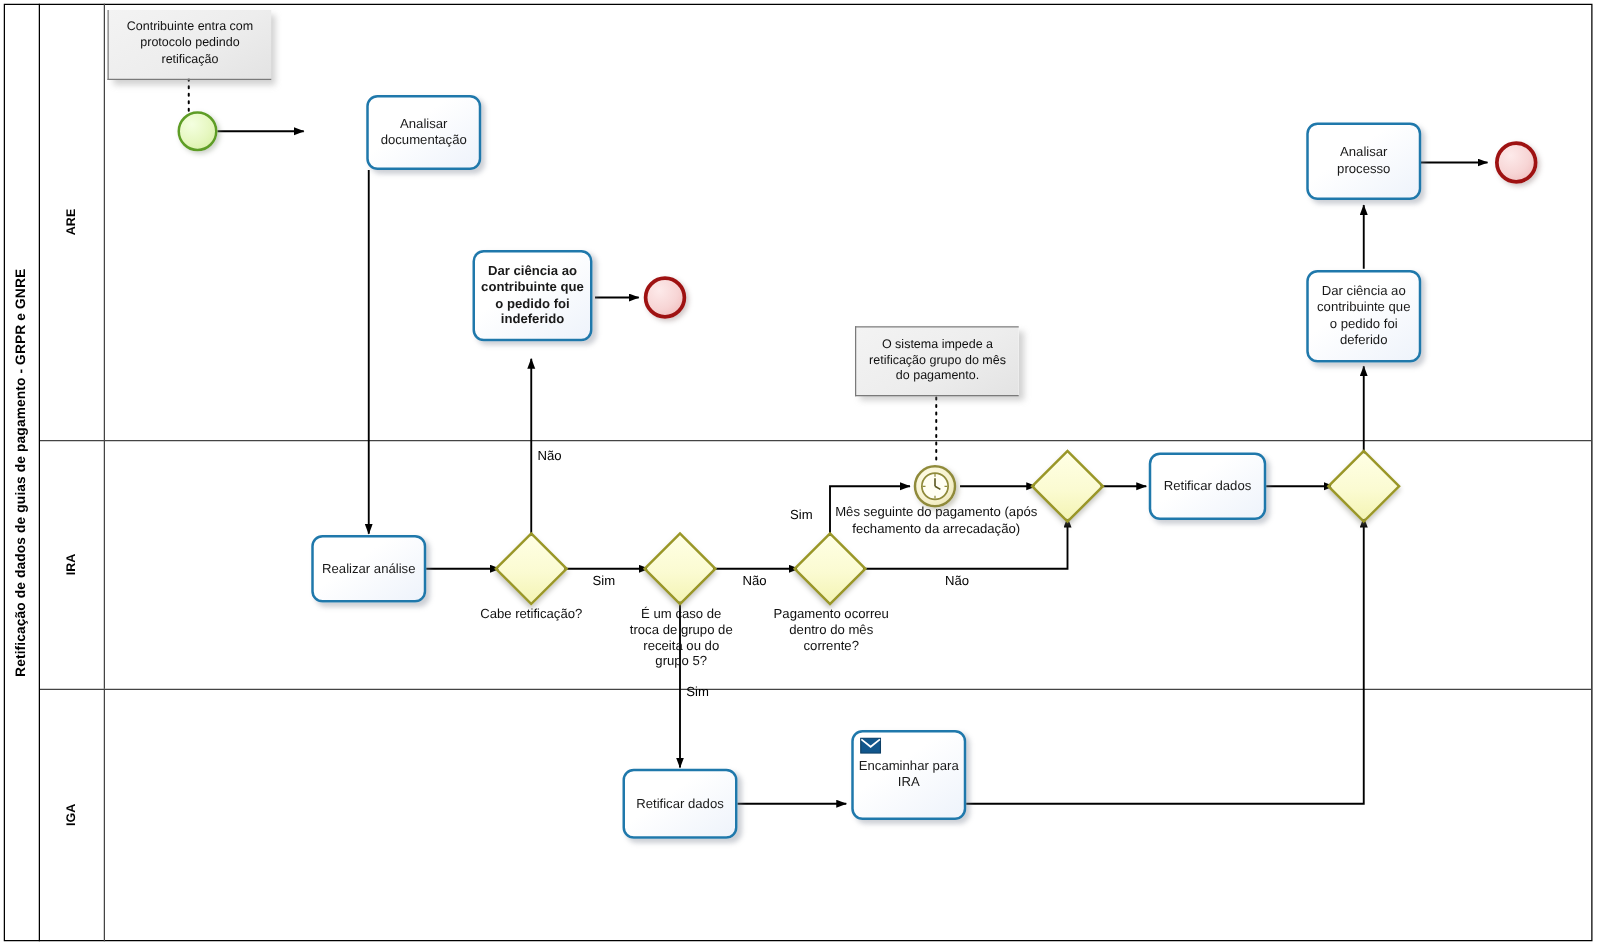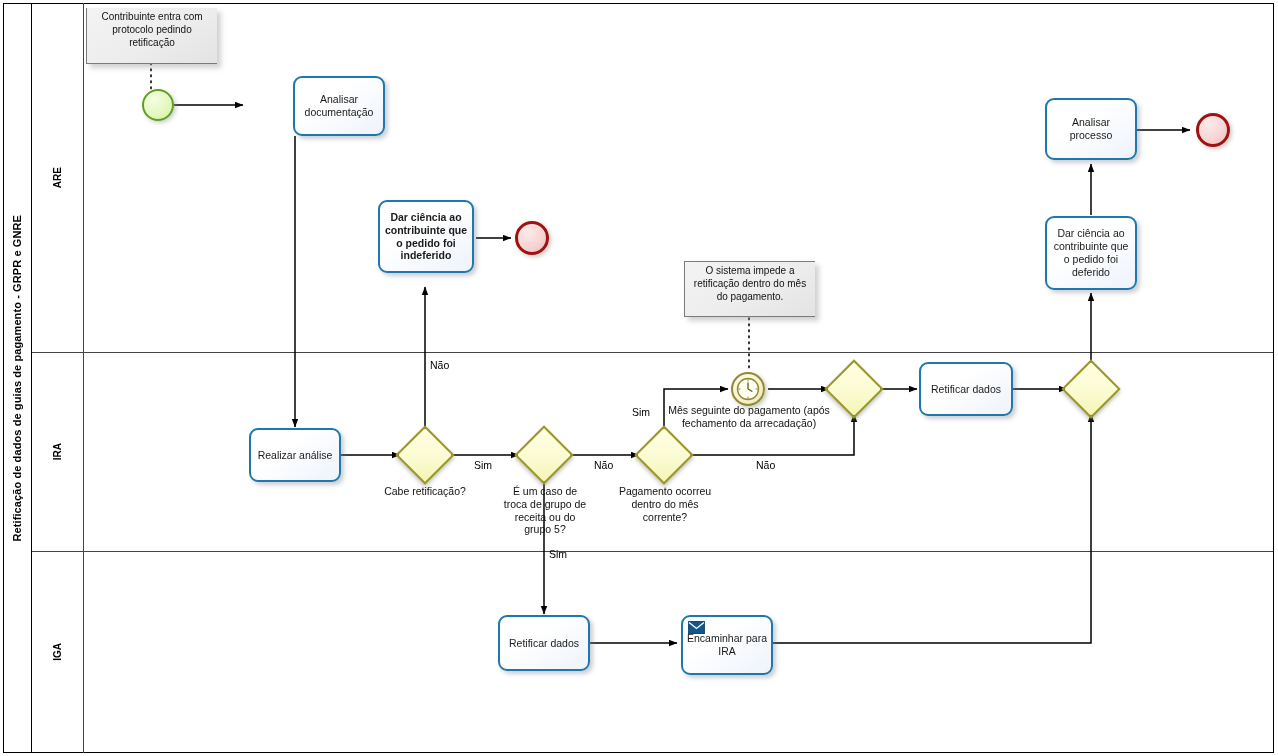--- a/index.html
+++ b/index.html
@@ -103,21 +103,21 @@
   }
   .annotation{
     position:absolute;
     box-sizing:border-box;
     border:1px solid #7a7a7a;
     border-top:none;border-right:none;
     background:linear-gradient(150deg,#f3f3f3 0%,#ededed 55%,#e3e3e3 100%);
     box-shadow:4px 4px 5px rgba(140,140,140,.4);
     font-size:10px;color:#111;line-height:1.28;
     text-align:center;
-    display:flex;align-items:flex-start;justify-content:center;
+    display:flex;align-items:center;justify-content:center;
     padding:3px 5px;
   }
   .annotation.topline{border-top:1px solid #7a7a7a;}
   .elabel{
     position:absolute;
     font-size:10.5px;color:#000;
     white-space:nowrap;
   }
   .nodecap{
     position:absolute;
@@ -202,21 +202,21 @@
       <path d="M151,63 L151,89"></path>
       <path d="M749,318 L749,371"></path>
     </g>
   </svg>
 
   <div class="annotation" style="left:86px;top:8px;width:131px;height:56px;">
     <span>Contribuinte entra com protocolo pedindo retificação</span>
   </div>
 
   <div class="annotation topline" style="left:684px;top:261px;width:131px;height:56px;">
-    <span>O sistema impede a retificação dentro do mês do pagamento.</span>
+    <span>O sistema impede a retificação grupo do mês do pagamento.</span>
   </div>
 
   <div class="event ev-start" style="left:142px;top:89px;"></div>
 
   <div class="event ev-end" style="left:515px;top:221px;"></div>
 
   <div class="event ev-end" style="left:1196px;top:113px;"></div>
 
   <div class="event ev-timer" style="left:731px;top:372px;">
     <svg width="30" height="30" viewBox="0 0 30 30">
@@ -254,21 +254,21 @@
   </div>
 
   <div class="task" style="left:919px;top:362px;width:94px;height:54px;">
     <span class="tlabel">Retificar dados</span>
   </div>
 
   <div class="task" style="left:498px;top:615px;width:92px;height:56px;">
     <span class="tlabel">Retificar dados</span>
   </div>
 
-  <div class="task" style="left:681px;top:615px;width:92px;height:60px;">
+  <div class="task" style="left:681px;top:584px;width:92px;height:72px;">
     <svg class="env-icon" viewBox="0 0 18 14">
       <rect x="0.5" y="0.5" width="17" height="13" fill="#11568c" stroke="#0d3f66" stroke-width="1"></rect>
       <path d="M1,1.6 L9,8 L17,1.6" fill="none" stroke="#ffffff" stroke-width="1.5"></path>
     </svg>
     <span class="tlabel">Encaminhar para IRA</span>
   </div>
 
   <div class="gateway" style="left:404px;top:434px;"></div>
   <div class="nodecap" style="left:378px;top:485px;width:94px;">Cabe retificação?</div>
 

